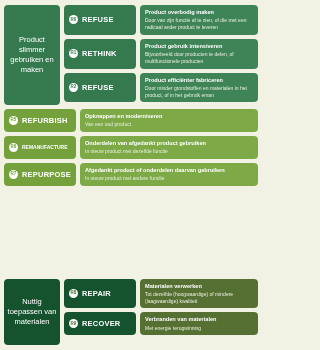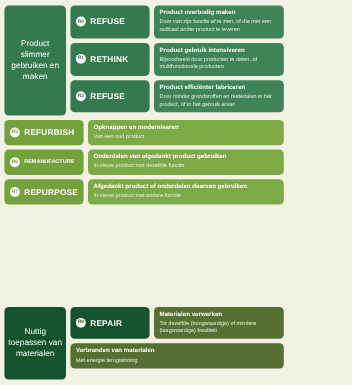--- a/index.html
+++ b/index.html
@@ -151,20 +151,24 @@
           <div class="rname">
             <span class="badge">R8</span>
             <span class="rlabel">REPAIR</span>
           </div>
           <div class="desc">
             <div class="dtitle">Materialen verwerken</div>
             <div class="dbody">Tot dezelfde (hoogwaardige) of mindere (laagwaardige) kwaliteit</div>
           </div>
         </div>
         <div class="row">
+          <div class="rname">
+            <span class="badge">R9</span>
+            <span class="rlabel">RECOVER</span>
+          </div>
           <div class="desc">
             <div class="dtitle">Verbranden van materialen</div>
             <div class="dbody">Met energie terugwinning</div>
           </div>
         </div>
       </div>
     </div>
   </div>
 
 </body></html>

